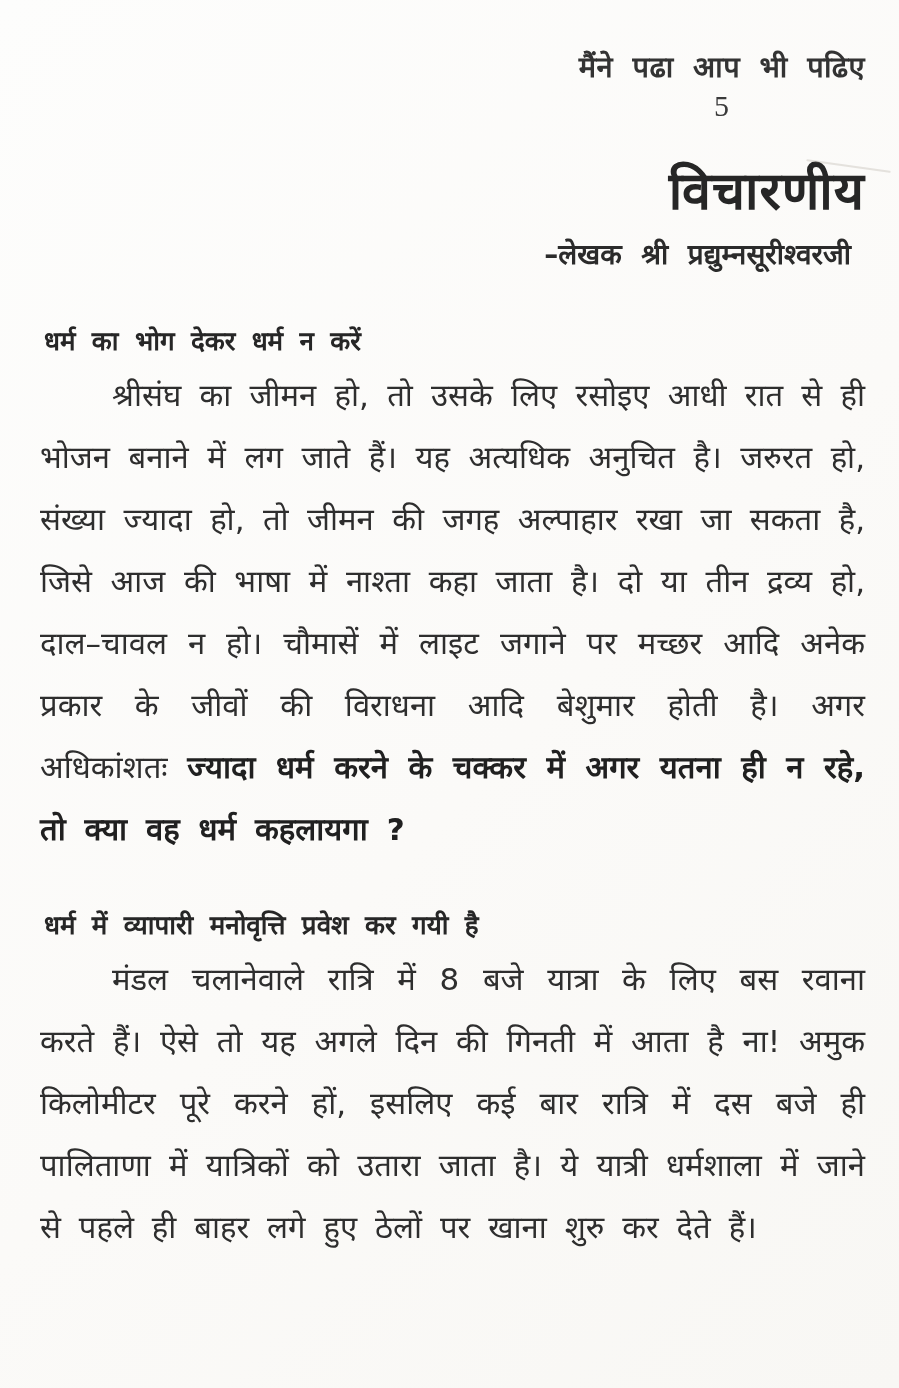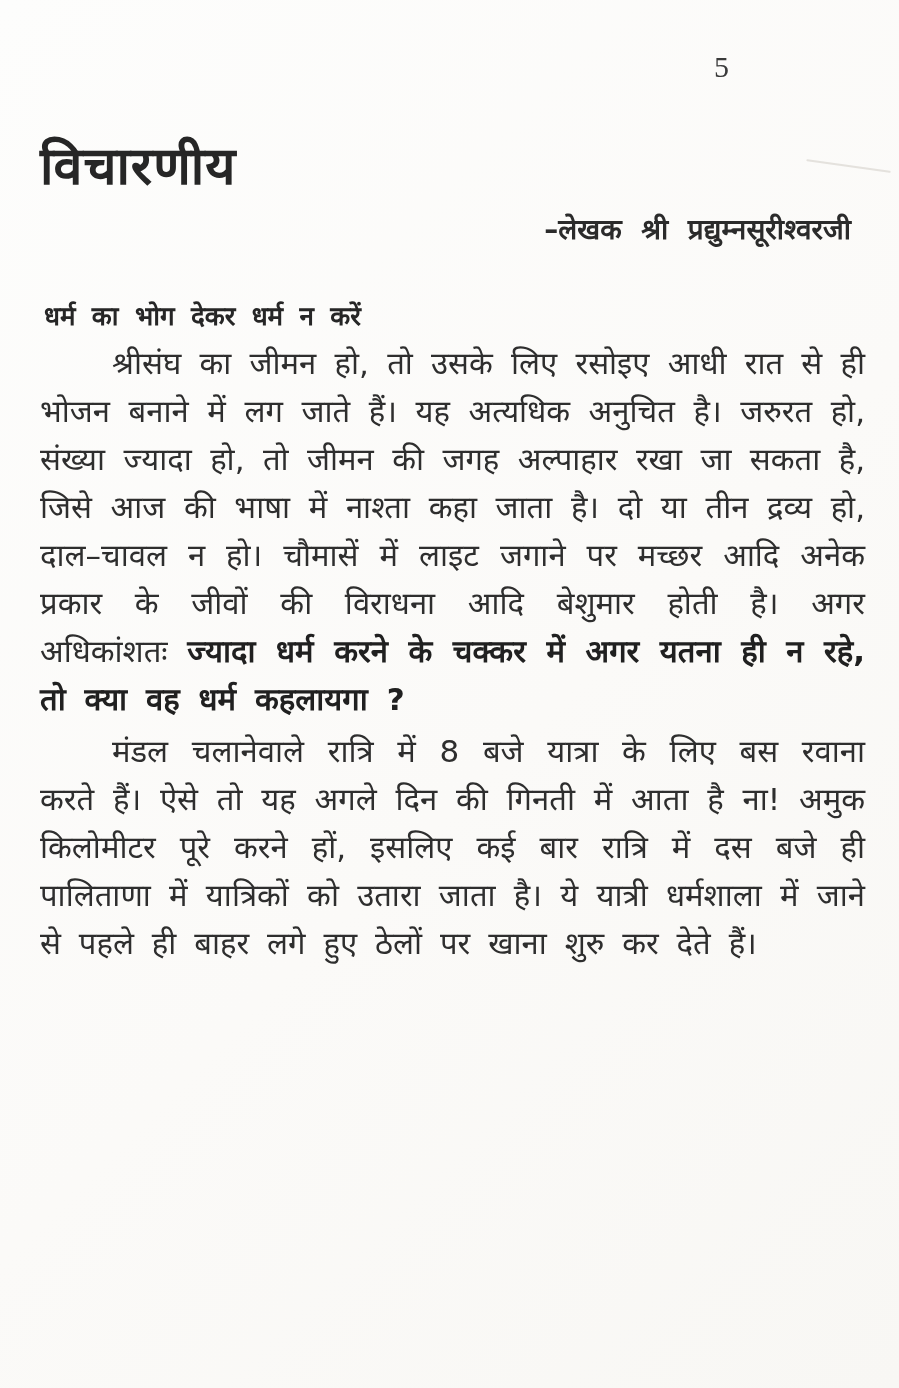--- a/index.html
+++ b/index.html
@@ -30,22 +30,22 @@
   }
   .page-number {
     text-align: right;
     padding-right: 136px;
     font-size: 30px;
     font-family: "Liberation Serif", "DejaVu Serif", serif;
     color: #3a3a3a;
     margin-top: 4px;
   }
   .chapter-title {
-    margin: 44px 0 0 0;
-    text-align: left;
+    margin: 30px 0 0 0;
+    text-align: right;
     font-size: 52px;
     font-weight: 700;
     color: #262626;
     letter-spacing: 1px;
   }
   .byline {
     margin-top: 10px;
     text-align: right;
     padding-right: 14px;
     font-size: 28px;
@@ -59,21 +59,21 @@
     font-weight: 700;
     word-spacing: 0.28em;
     color: #262626;
   }
   .section-heading.first {
     margin-top: 50px;
   }
   .para {
     margin: 4px 0 0 0;
     font-size: 31px;
-    line-height: 48px;
+    line-height: 62px;
     text-align: justify;
     text-indent: 72px;
     word-spacing: 0.26em;
     color: #2e2e2e;
   }
   .para .bold {
     font-weight: 700;
     color: #202020;
   }
   
@@ -86,21 +86,23 @@
     background: rgba(160,150,140,0.25);
     transform: rotate(8deg);
     border-radius: 2px;
   }
 </style>
 </head>
 <body>
 
 <div class="page">
   <div class="scan-artifact"></div>
+  <div class="running-header">मैंने पढा आप भी पढिए</div>
   <div class="page-number">5</div>
   <h1 class="chapter-title">विचारणीय</h1>
   <div class="byline">–लेखक श्री प्रद्युम्नसूरीश्वरजी</div>
   <div id="sections">
       <h2 class="section-heading first">धर्म का भोग देकर धर्म न करें</h2>
       <p class="para"><span>श्रीसंघ का जीमन हो, तो उसके लिए रसोइए आधी रात से ही भोजन बनाने में लग जाते हैं। यह अत्यधिक अनुचित है। जरुरत हो, संख्या ज्यादा हो, तो जीमन की जगह अल्पाहार रखा जा सकता है, जिसे आज की भाषा में नाश्ता कहा जाता है। दो या तीन द्रव्य हो, दाल–चावल न हो। चौमासें में लाइट जगाने पर मच्छर आदि अनेक प्रकार के जीवों की विराधना आदि बेशुमार होती है। अगर अधिकांशतः </span><span class="bold">ज्यादा धर्म करने के चक्कर में अगर यतना ही न रहे, तो क्या वह धर्म कहलायगा ?</span></p>
+      <h2 class="section-heading">धर्म में व्यापारी मनोवृत्ति प्रवेश कर गयी है</h2>
       <p class="para"><span>मंडल चलानेवाले रात्रि में 8 बजे यात्रा के लिए बस रवाना करते हैं। ऐसे तो यह अगले दिन की गिनती में आता है ना! अमुक किलोमीटर पूरे करने हों, इसलिए कई बार रात्रि में दस बजे ही पालिताणा में यात्रिकों को उतारा जाता है। ये यात्री धर्मशाला में जाने से पहले ही बाहर लगे हुए ठेलों पर खाना शुरु कर देते हैं।</span></p>
     </div>
 </div>
 
 </body></html>

